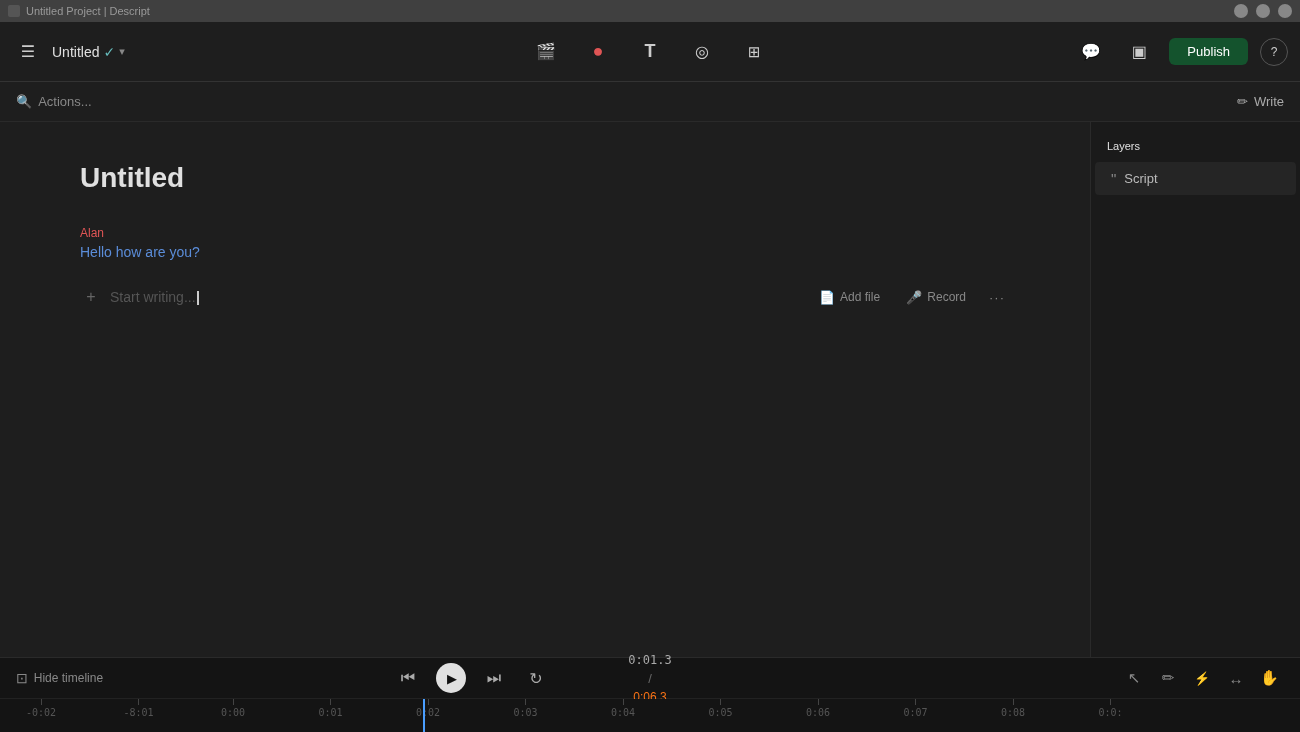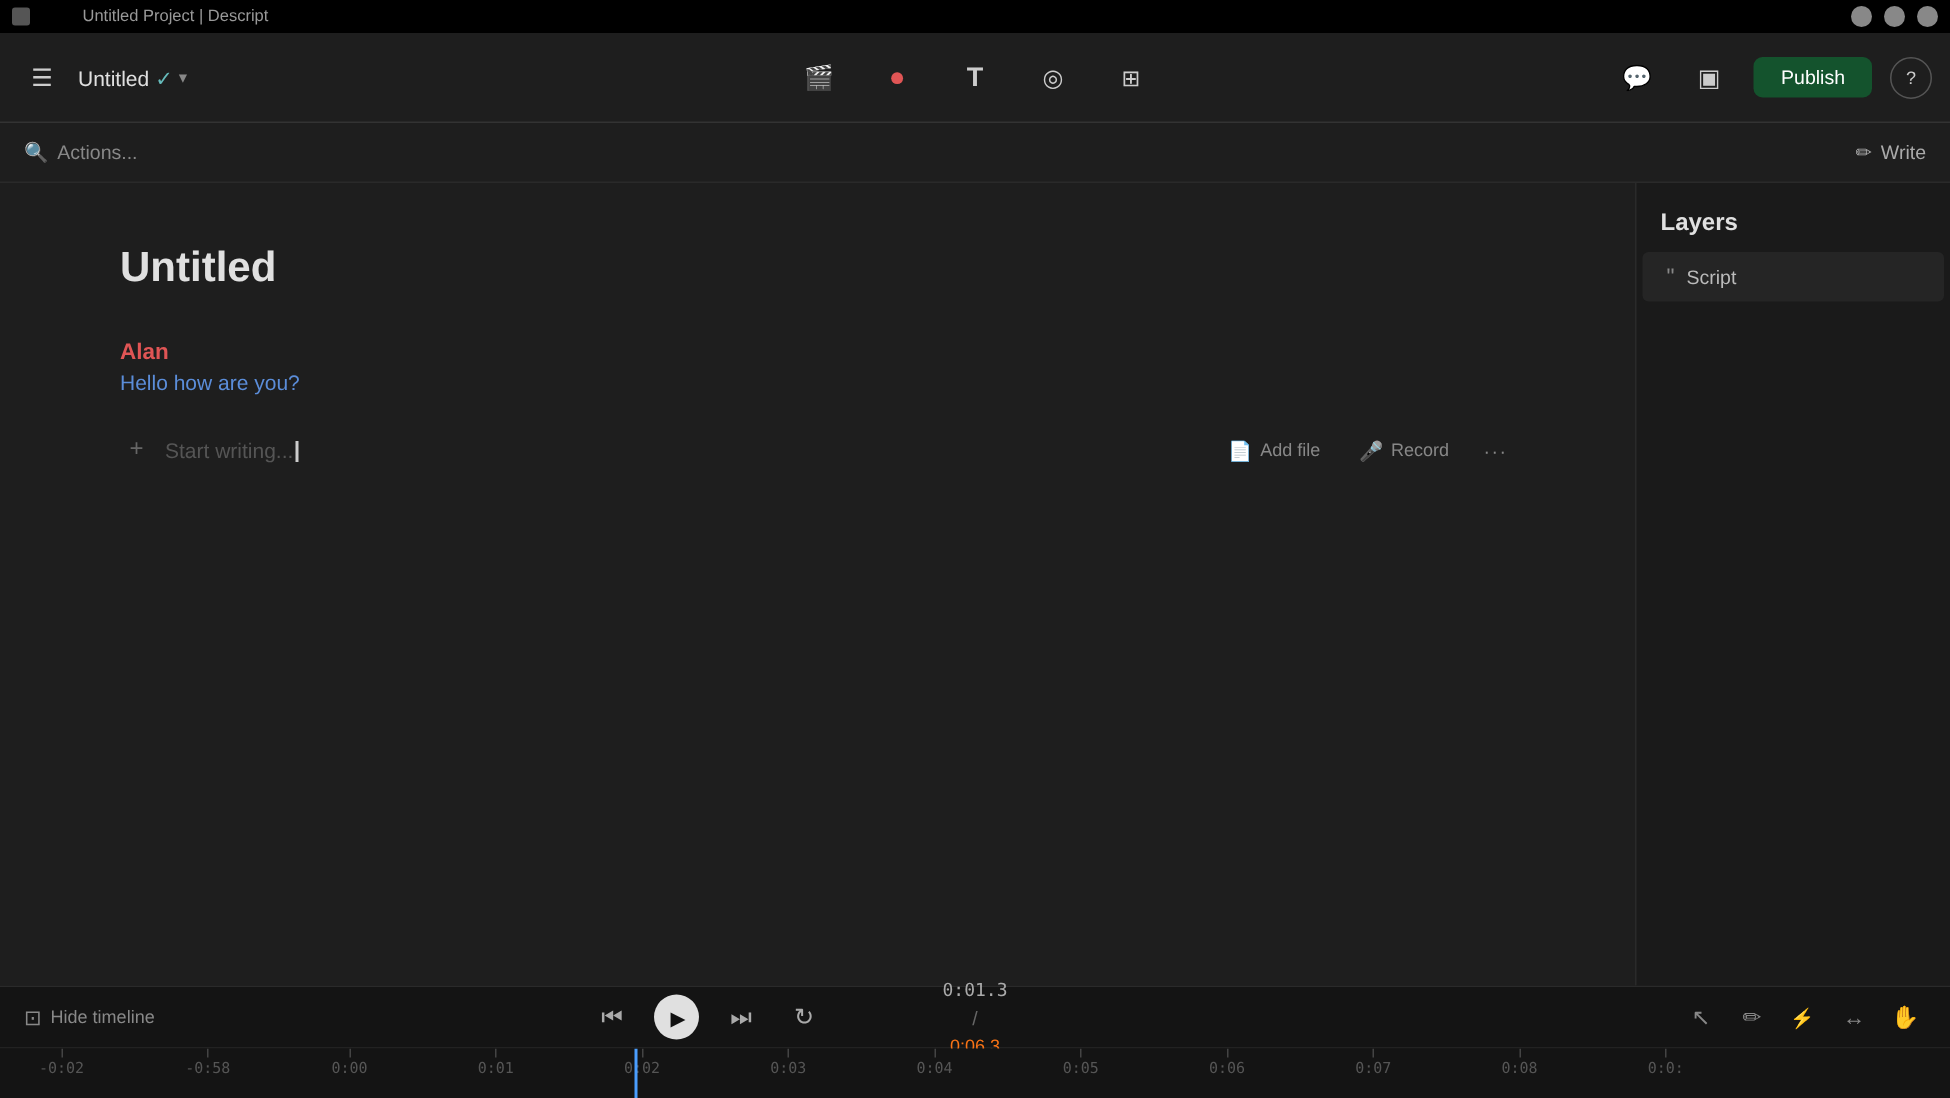--- a/index.html
+++ b/index.html
@@ -9,28 +9,27 @@
       color: #e0e0e0;
       width: 1300px;
       height: 732px;
       overflow: hidden;
       font-size: 13px;
     }
 
     
     .title-bar {
       height: 22px;
-      background: #000000;
+      background: #404040;
       display: flex;
       align-items: center;
       padding: 0 8px;
       font-size: 11px;
       color: #999;
       user-select: none;
-      gap: 29px;
     }
     .title-bar-icon {
       width: 12px;
       height: 12px;
       margin-right: 6px;
       background: #555;
       border-radius: 2px;
     }
     .title-bar-controls {
       margin-left: auto;
@@ -162,22 +161,22 @@
       overflow-y: auto;
     }
     .doc-title {
       font-size: 28px;
       font-weight: 600;
       color: #e0e0e0;
       margin-bottom: 32px;
     }
     .speaker-name {
       color: #e05555;
-      font-size: 15px;
-      font-weight: 700;
+      font-size: 12px;
+      font-weight: 400;
       margin-bottom: 4px;
     }
     .speaker-text {
       color: #5b8dd9;
       font-size: 14px;
       margin-bottom: 24px;
     }
     .new-line-row {
       display: flex;
       align-items: center;
@@ -230,22 +229,22 @@
 
     
     .sidebar {
       width: 210px;
       background: #1a1a1a;
       border-left: 1px solid #2a2a2a;
       padding: 12px 0;
     }
     .sidebar-header {
       padding: 6px 16px 10px;
-      font-size: 16px;
-      font-weight: 700;
+      font-size: 11px;
+      font-weight: 400;
       color: #e0e0e0;
     }
     .sidebar-item {
       display: flex;
       align-items: center;
       gap: 8px;
       padding: 8px 16px;
       cursor: pointer;
       font-size: 13px;
       color: #bbb;
@@ -538,21 +537,21 @@
       </div>
     </div>
   </div>
 
   <div class="timeline-ruler" style="position:relative;">
     <div class="ruler-marks" style="position:relative;width:100%;height:100%;border-radius:16px;">
       <div class="ruler-mark" style="left:2%;">
         <span>-0:02</span>
       </div>
       <div class="ruler-mark" style="left:9.5%;">
-        <span>-0:58</span>
+        <span>-8:01</span>
       </div>
       <div class="ruler-mark" style="left:17%;">
         <span>0:00</span>
       </div>
       <div class="ruler-mark" style="left:24.5%;">
         <span>0:01</span>
       </div>
       <div class="ruler-mark" style="left:32%;">
         <span>0:02</span>
       </div>

